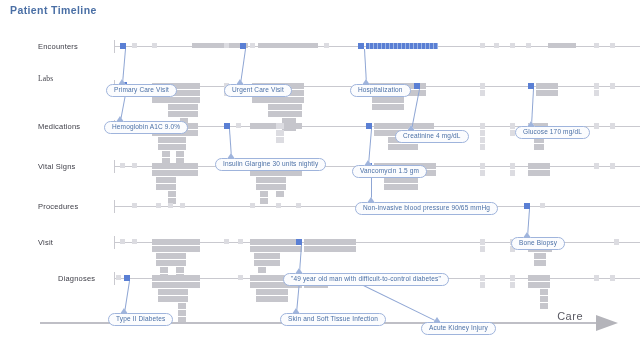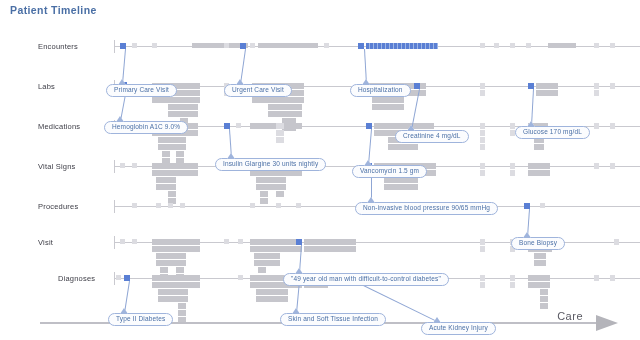--- a/index.html
+++ b/index.html
@@ -97,21 +97,21 @@
 <body>
 
 <div id="page-title">Patient Timeline</div>
 
 <div id="timeline">
     <div class="lane-label" style="top: 16px;">Encounters</div>
     <div class="lane" style="top: 16px;">
       <div class="lane-axis"></div>
       <div class="lane-tick"></div>
     </div>
-    <div class="lane-label" style="top: 56px;">Labs</div>
+    <div class="lane-label" style="top: 48px; font-family: Liberation Serif, serif;">Labs</div>
     <div class="lane" style="top: 56px;">
       <div class="lane-axis"></div>
       <div class="lane-tick"></div>
     </div>
     <div class="lane-label" style="top: 96px;">Medications</div>
     <div class="lane" style="top: 96px;">
       <div class="lane-axis"></div>
       <div class="lane-tick"></div>
     </div>
     <div class="lane-label" style="top: 136px;">Vital Signs</div>

